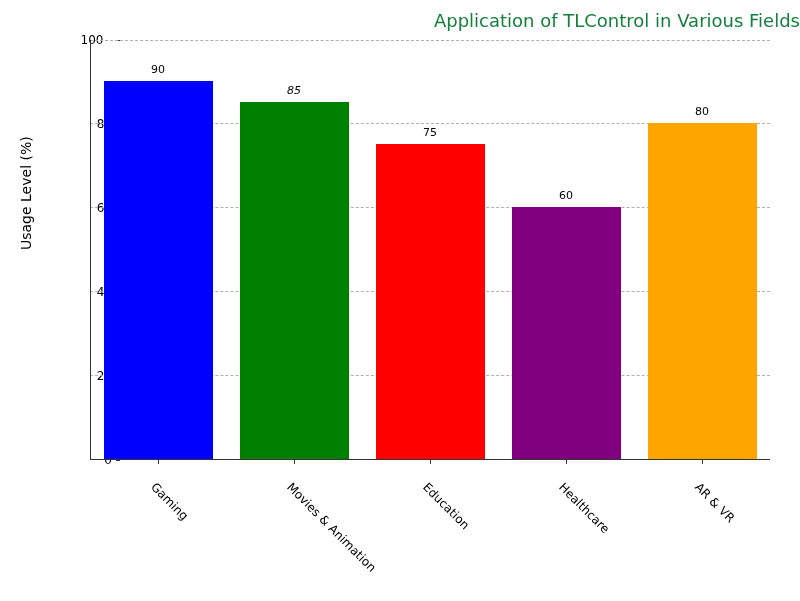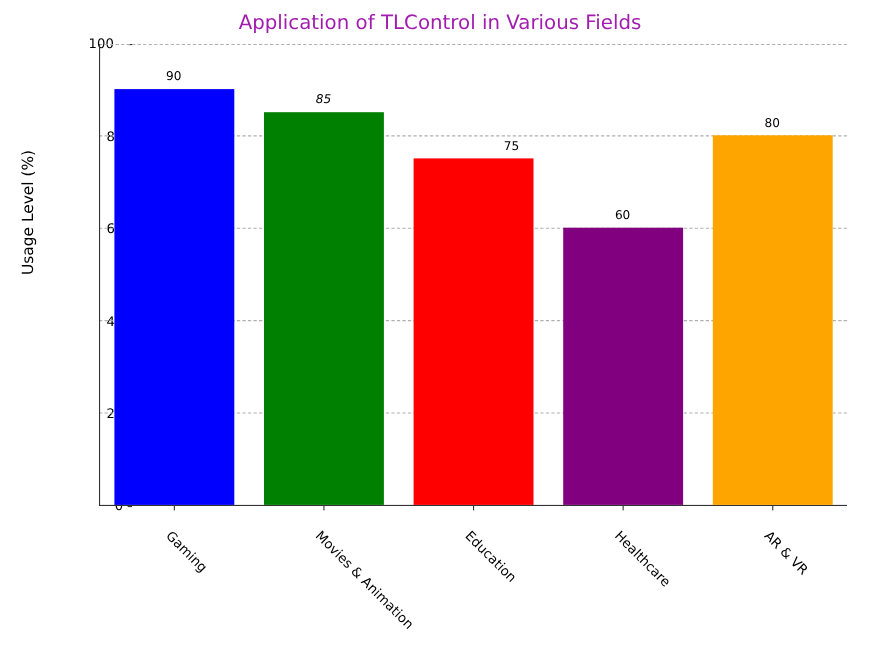--- a/index.html
+++ b/index.html
@@ -15,23 +15,23 @@
   .figure {
     position: relative;
     width: 800px;
     height: 601px;
   }
   .title {
     position: absolute;
     top: 10px;
     left: 0;
     width: 800px;
-    text-align: center;
+    text-align: right;
     font-size: 18px;
-    color: #a21caf;
+    color: #15803d;
   }
   .ylabel {
     position: absolute;
     left: 18px;
     top: 250px;
     transform: rotate(-90deg);
     transform-origin: left top;
     font-size: 14px;
     color: #000;
     white-space: nowrap;
@@ -129,21 +129,21 @@
 
     <div class="spine-left"></div>
     <div class="spine-bottom"></div>
 
     <div class="bar" style="left:13.5px; width:109px; height:378px; background:#0000ff;">
       <div class="bar-label">90</div>
     </div>
     <div class="bar" style="left:149.5px; width:109px; height:357px; background:#008000;font-style:italic;">
       <div class="bar-label">85</div>
     </div>
-    <div class="bar" style="left:285.5px; width:109px; height:315px; background:#ff0000;padding-left:35px;">
+    <div class="bar" style="left:285.5px; width:109px; height:315px; background:#ff0000;">
       <div class="bar-label">75</div>
     </div>
     <div class="bar" style="left:421.5px; width:109px; height:252px; background:#800080;">
       <div class="bar-label">60</div>
     </div>
     <div class="bar" style="left:557.5px; width:109px; height:336px; background:#ffa500;">
       <div class="bar-label">80</div>
     </div>
 
     <div class="xtick-mark" style="left:68px;"></div>

